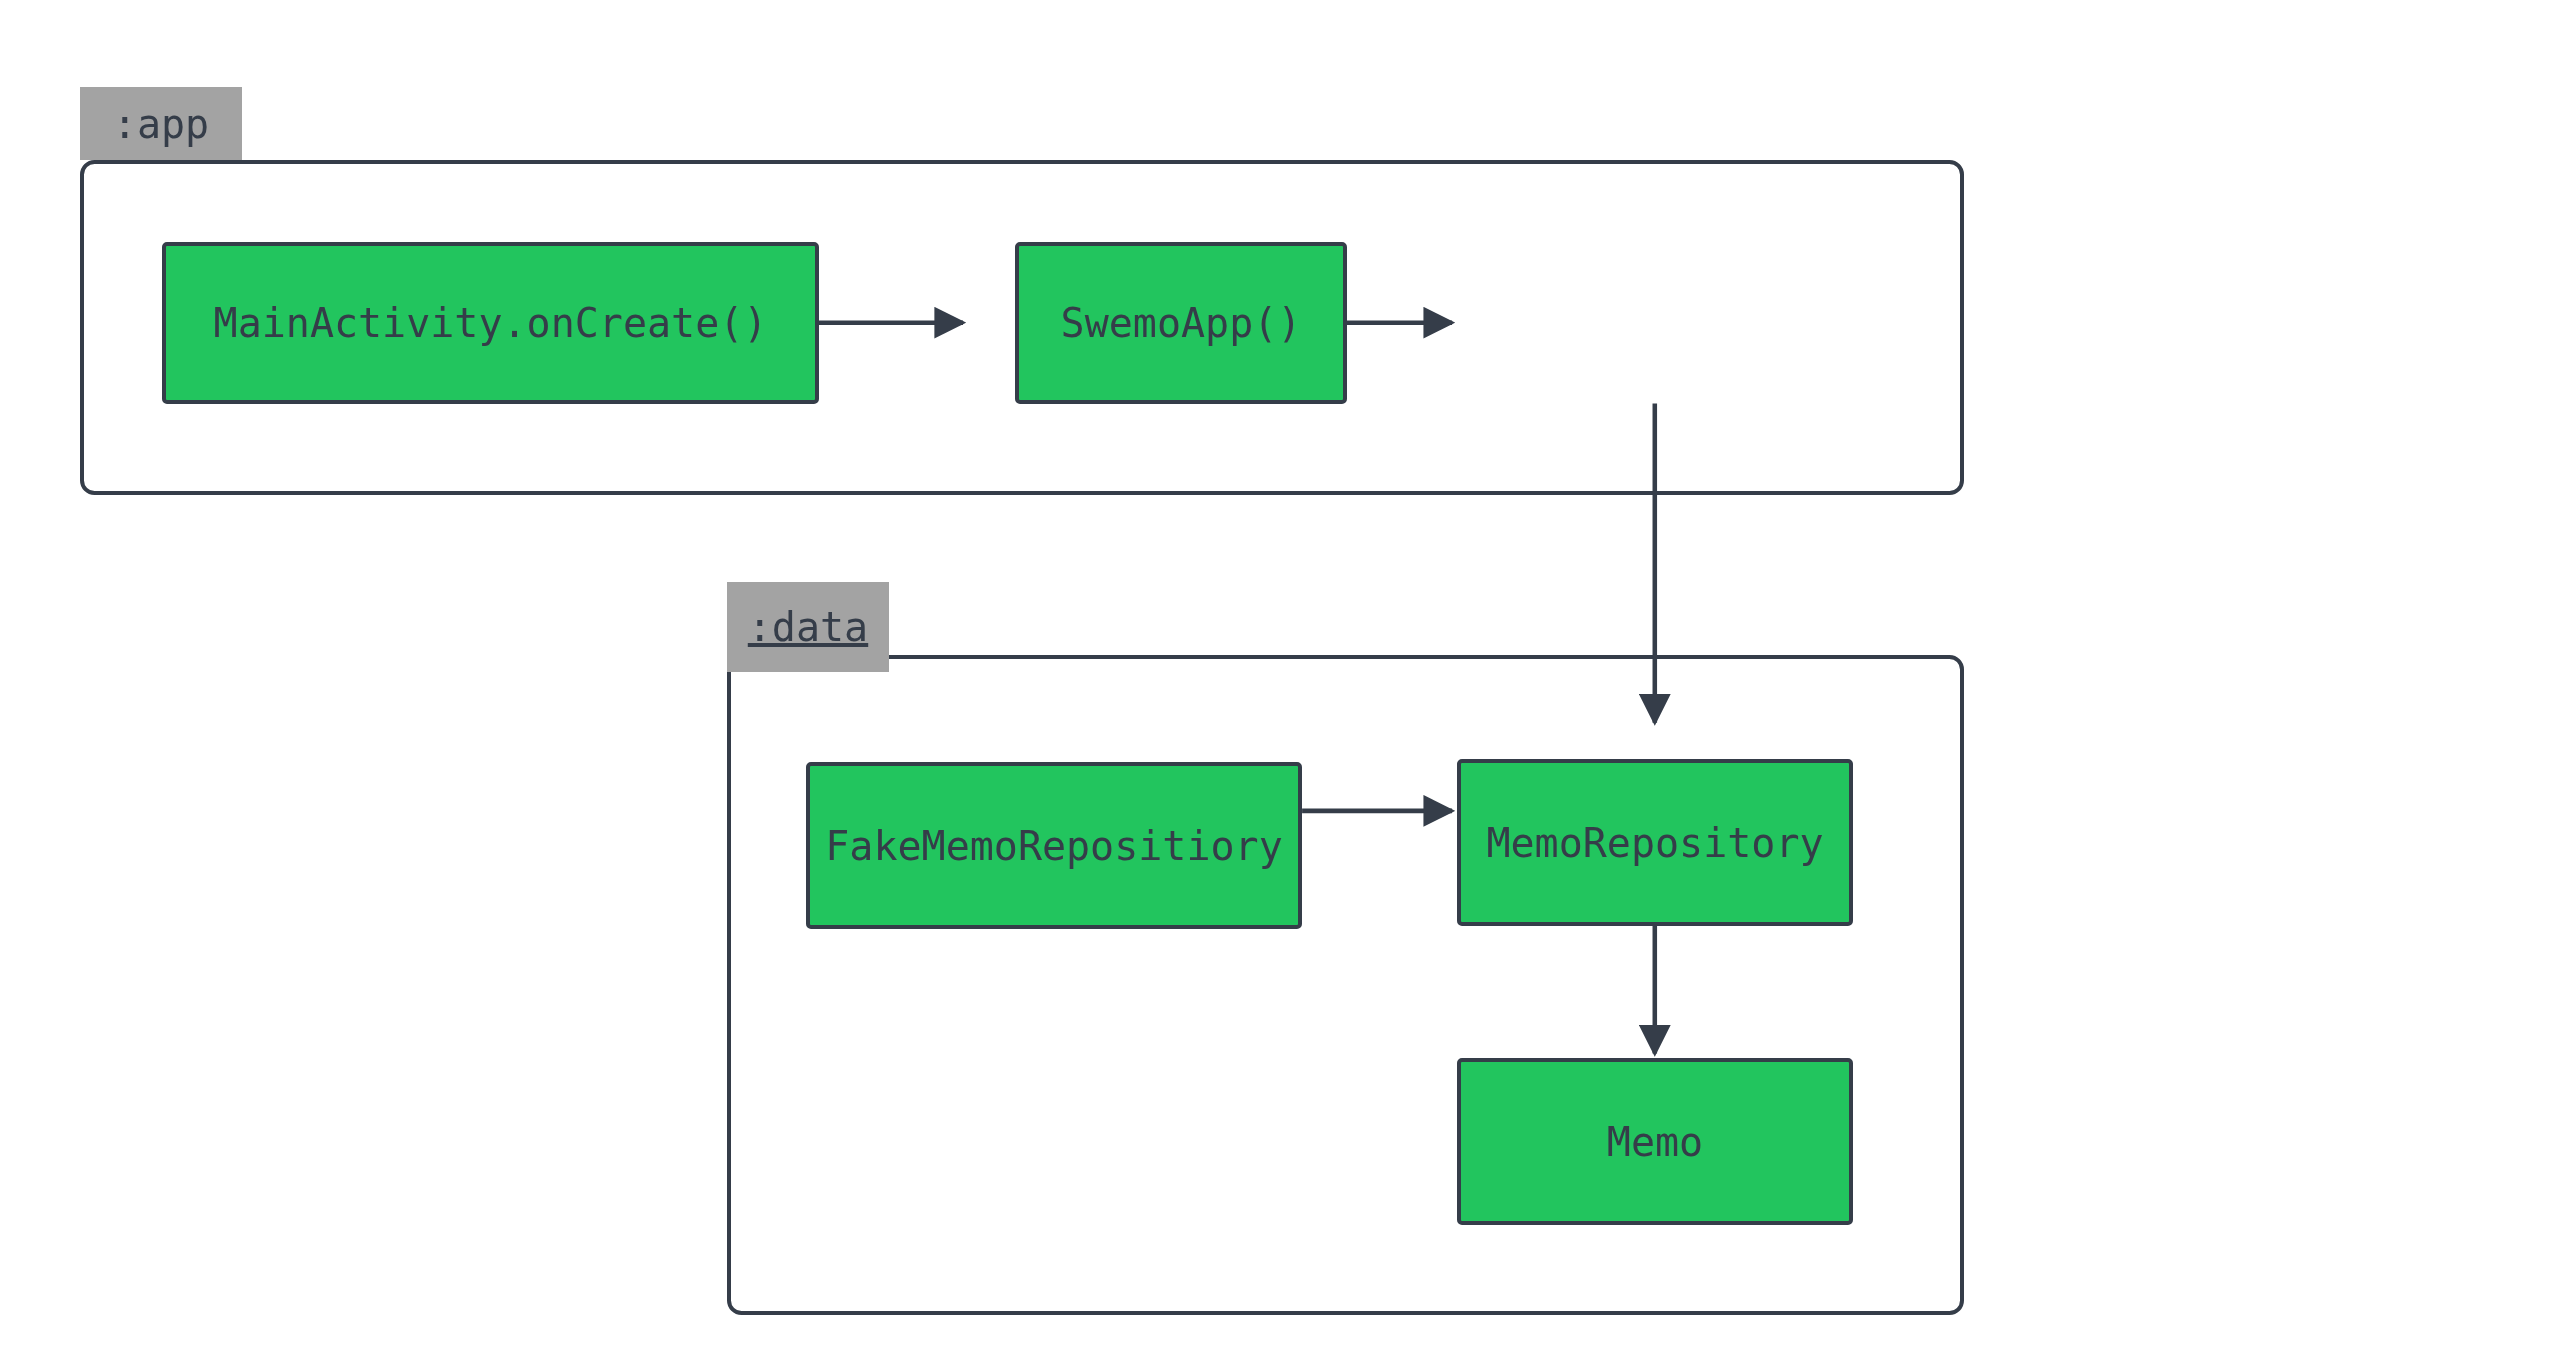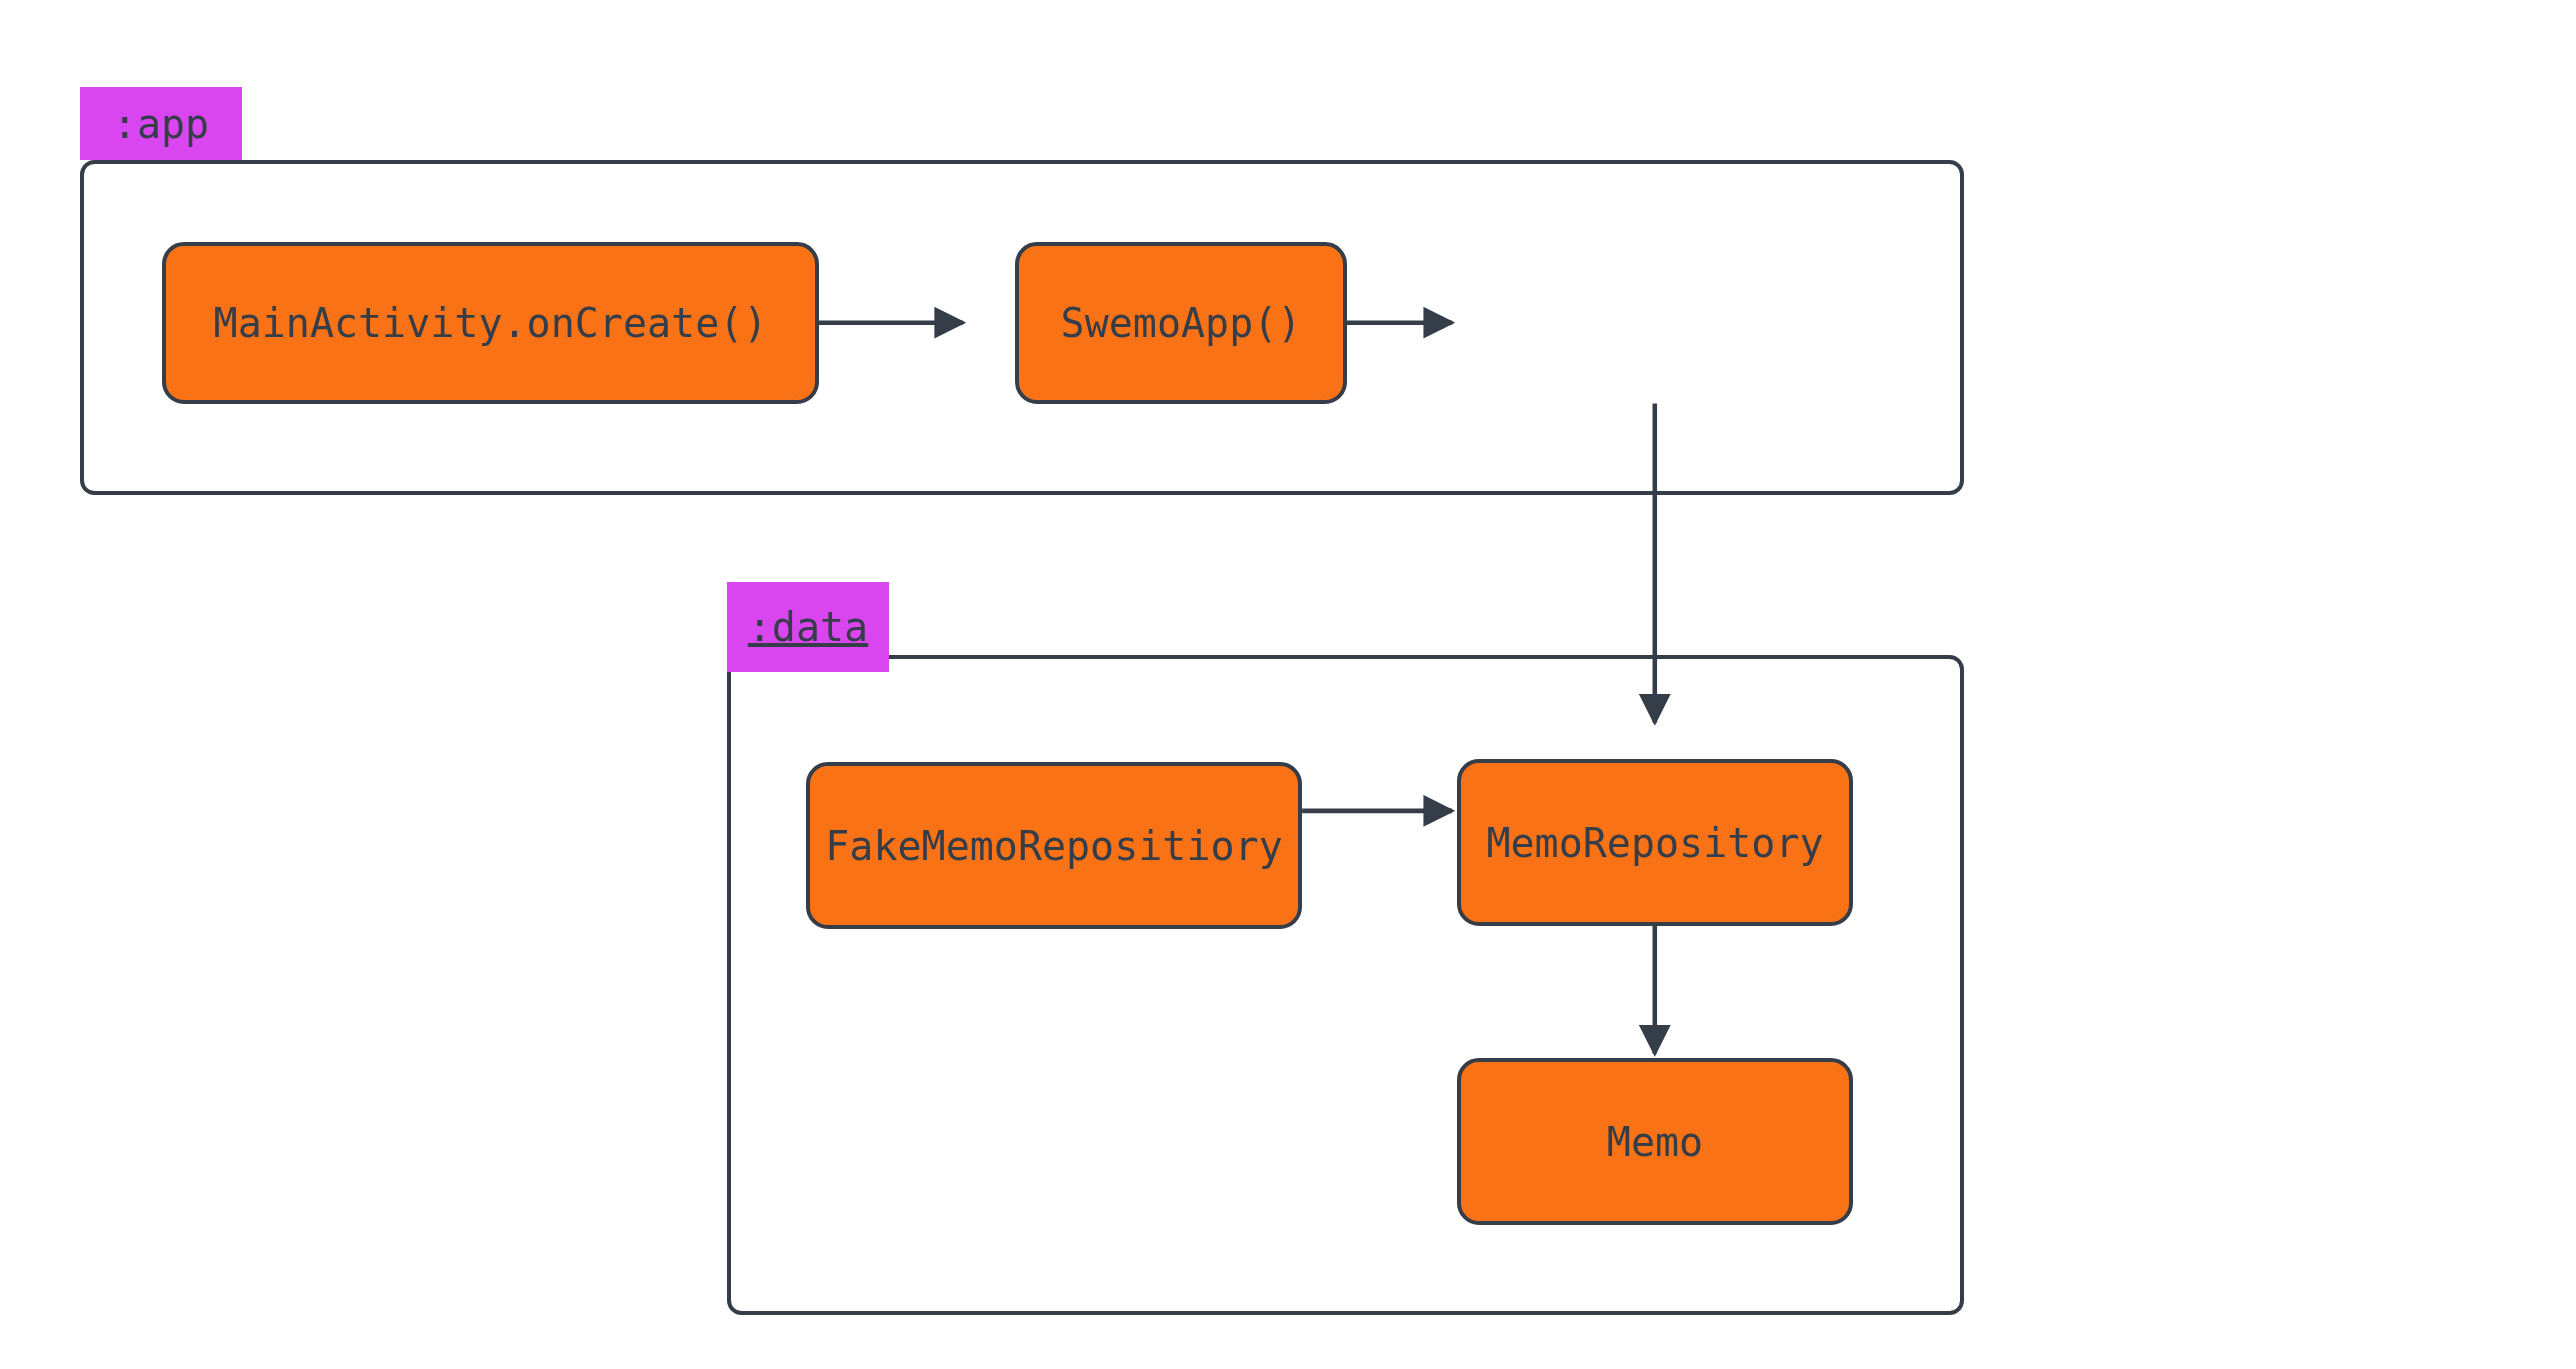--- a/index.html
+++ b/index.html
@@ -25,32 +25,32 @@
   }
   .group {
     position: absolute;
     border: 4.5px solid #353d49;
     border-radius: 14.5px;
     background: transparent;
     box-sizing: border-box;
   }
   .group-label {
     position: absolute;
-    background: #d946ef;
+    background: #a3a3a3;
     display: flex;
     align-items: center;
     justify-content: center;
     font-size: 40px;
     box-sizing: border-box;
   }
   .node {
     position: absolute;
     border: 4.5px solid #353d49;
-    border-radius: 22px;
-    background: #f97316;
+    border-radius: 5px;
+    background: #22c55e;
     display: flex;
     align-items: center;
     justify-content: center;
     font-size: 40px;
     white-space: nowrap;
     box-sizing: border-box;
   }
   #group-app    { left: 80px;  top: 160px; width: 1884px; height: 335px; }
   #label-app    { left: 80px;  top: 87px;  width: 162px;  height: 73px; }
   #group-data   { left: 727px; top: 655px; width: 1237px; height: 660px; }

